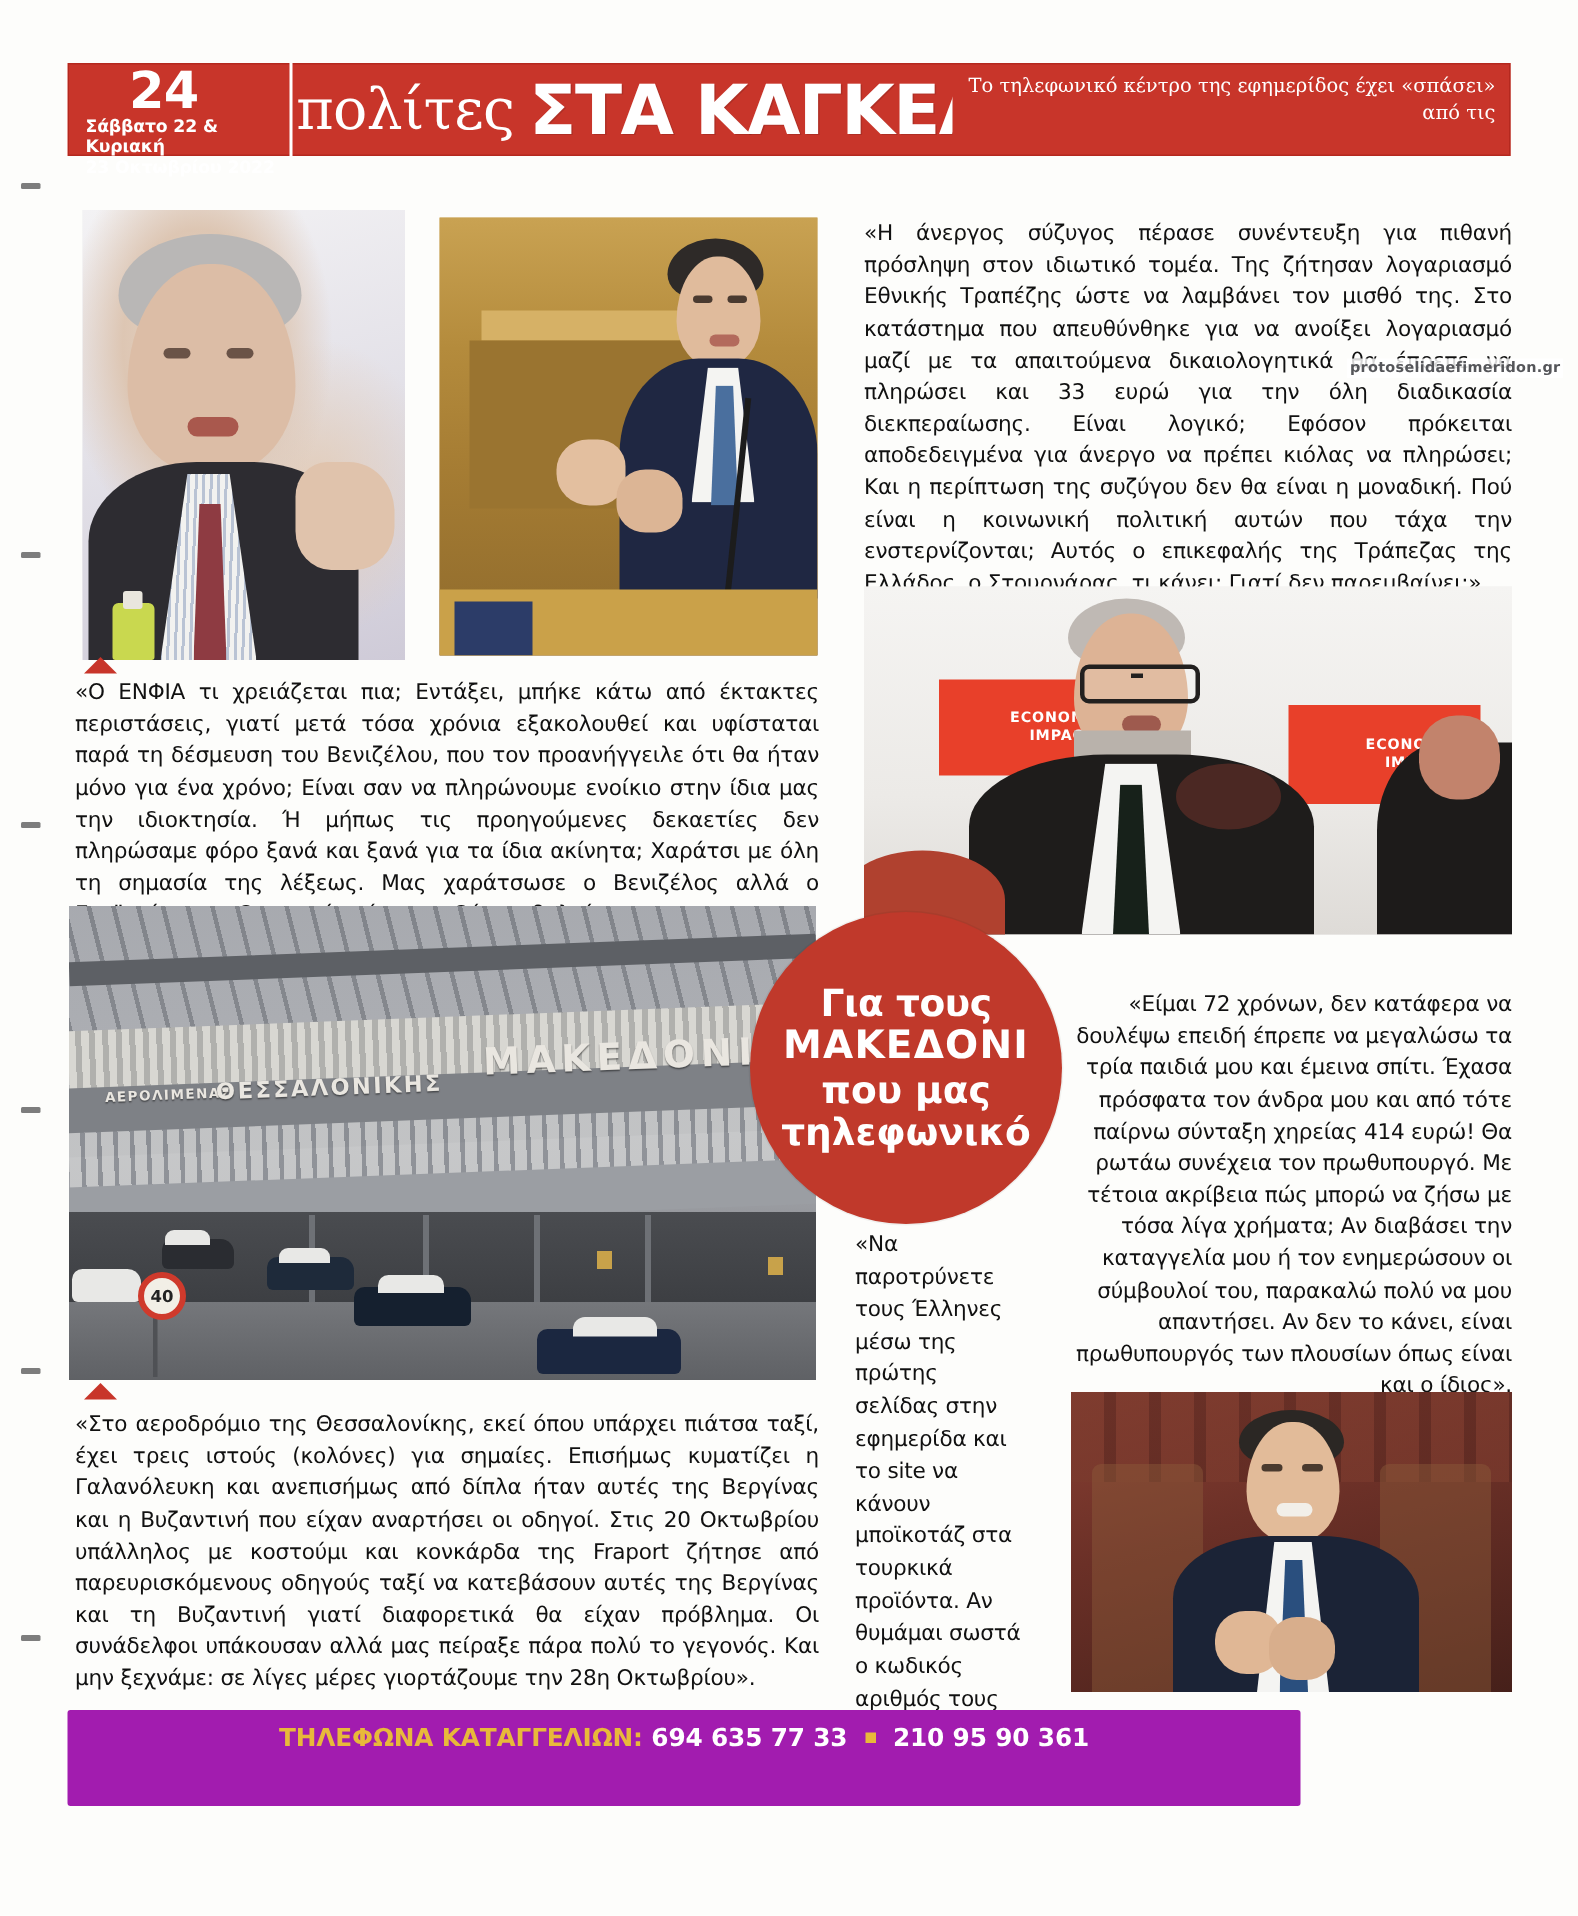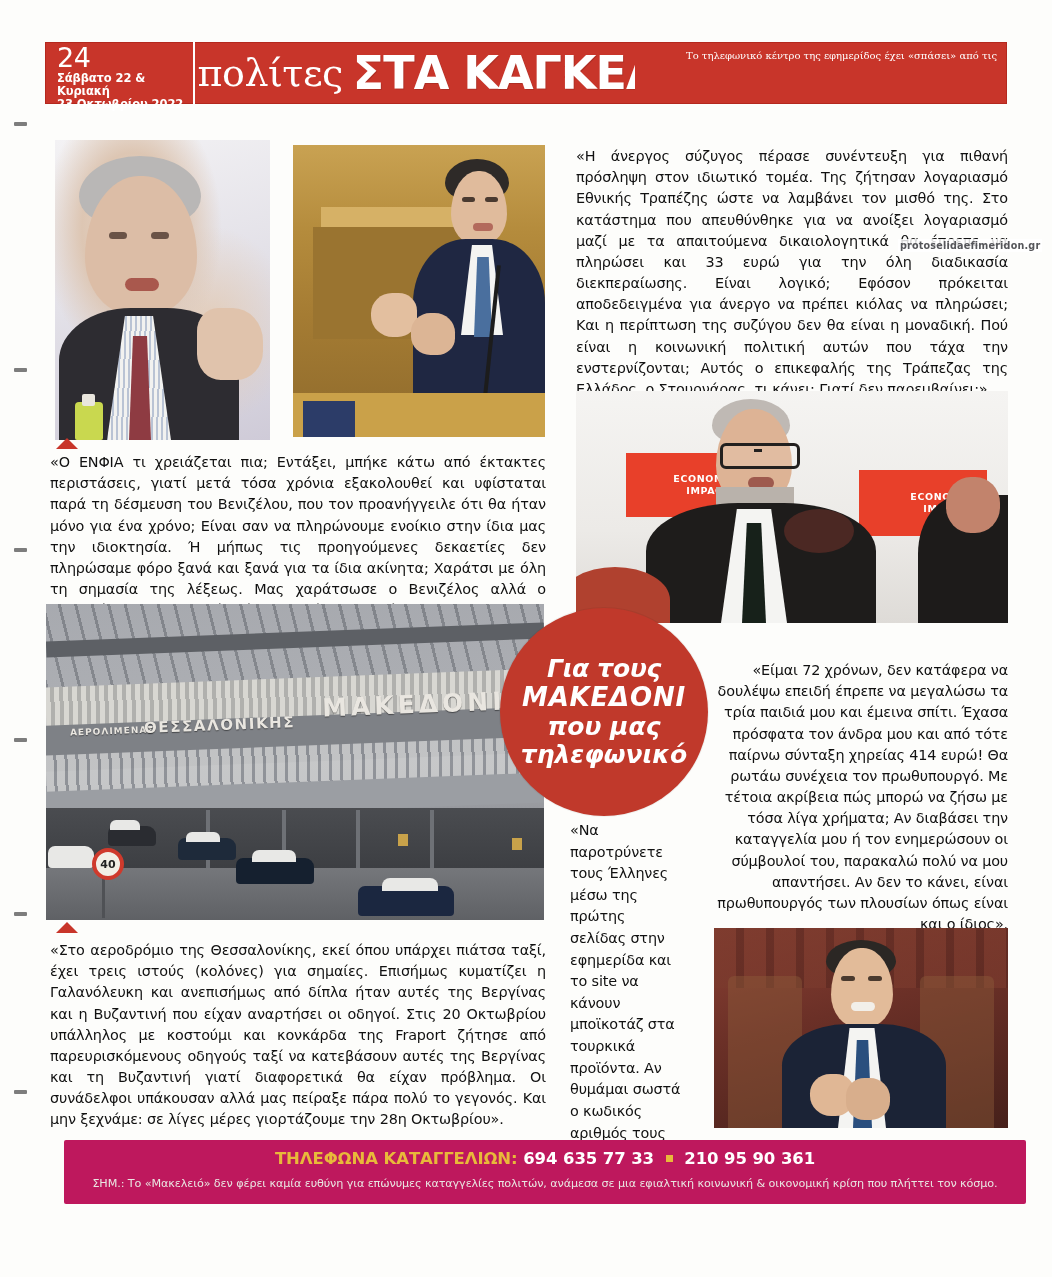--- a/index.html
+++ b/index.html
@@ -22,22 +22,23 @@
     display:flex;align-items:stretch;
     box-shadow:0 0 0 1px #b4281e inset;
   }
   .mh-dateblock{
     width:150px;flex:none;color:#fff;
     padding:3px 8px 0 12px;box-sizing:border-box;
     border-right:2px solid #fff;
     display:flex;flex-direction:column;justify-content:flex-start;
   }
   .mh-pagenum{
-    font-size:27px;font-weight:normal;line-height:0.95;
+    font-size:34px;font-weight:bold;line-height:0.95;
     letter-spacing:-0.5px;
+    margin-left:29px;
   }
   .mh-date{
     font-size:11.5px;font-weight:bold;line-height:1.12;margin-top:1px;
     letter-spacing:-0.1px;
   }
   .mh-title{
     flex:1 1 auto;display:flex;align-items:center;justify-content:center;
     gap:10px;padding-left:6px;overflow:hidden;
   }
   .mh-t1{
@@ -46,21 +47,21 @@
     letter-spacing:-0.5px;
   }
   .mh-t2{
     font-size:46px;font-weight:bold;color:#ffffff;line-height:1;
     white-space:nowrap;letter-spacing:-1px;
     text-shadow:1px 1px 0 rgba(0,0,0,.12);
   }
   .mh-kicker{
     width:372px;flex:none;color:#fff;
     font-family:"DejaVu Serif","Liberation Serif",serif;
-    font-size:10px;line-height:1.38;text-align:right;
+    font-size:13px;line-height:1.38;text-align:right;
     padding:7px 10px 0 6px;box-sizing:border-box;
   }
 
   
   .photo{position:absolute;overflow:hidden;background:#cfcfcf;}
   .bodytext{
     position:absolute;
     font-family:"DejaVu Sans","Liberation Sans",sans-serif;
     font-size:14.4px;line-height:1.47;color:#111;
     letter-spacing:-0.15px;
@@ -106,39 +107,38 @@
   }
 
   
   .redcircle{
     position:absolute;left:500px;top:608px;width:208px;height:208px;
     border-radius:50%;background:#c0392b;
     display:flex;flex-direction:column;align-items:center;justify-content:center;
     color:#fff;text-align:center;
     box-shadow:0 0 0 1px rgba(0,0,0,.05);
     z-index:6;
-    font-style:italic;
   }
   .rc-l1{font-size:25px;font-weight:bold;line-height:1.12;letter-spacing:-0.3px;}
   .rc-l2{font-size:26px;font-weight:bold;line-height:1.12;letter-spacing:0.8px;}
   .rc-l3{font-size:25px;font-weight:bold;line-height:1.12;}
   .rc-l4{font-size:25px;font-weight:bold;line-height:1.12;}
 
   
   .watermark{
     position:absolute;left:898px;top:239px;
     font-family:"DejaVu Sans","Liberation Sans",sans-serif;
     font-size:9.6px;font-weight:bold;color:#55565a;letter-spacing:0.2px;
     background:rgba(255,255,255,.82);padding:1px 2px;z-index:9;
   }
 
   
   .footer{
-    position:absolute;left:45px;top:1140px;width:962px;height:64px;
-    background:#be185d;border-radius:2px;margin-left:19px;
+    position:absolute;left:45px;top:1140px;width:822px;height:64px;
+    background:#a21caf;border-radius:2px;
   }
   .ft-phones{
     position:absolute;left:0;right:0;top:9px;text-align:center;
     color:#e8b93a;font-size:16.5px;font-weight:bold;letter-spacing:-0.1px;
   }
   .ft-phones .nums{color:#ffffff;}
   .ft-sq{display:inline-block;width:7px;height:7px;background:#e8b93a;margin:0 6px 2px 6px;}
   .ft-note{
     position:absolute;left:0;right:0;top:37px;text-align:center;
     color:#e9e6e2;font-size:11.2px;letter-spacing:-0.1px;
@@ -321,16 +321,15 @@
 
   <div class="bodytext" style="left:50px;top:940px;width:496px;text-align:justify;">«Στο αεροδρόμιο της Θεσσαλονίκης, εκεί όπου υπάρχει πιάτσα ταξί, έχει τρεις ιστούς (κολόνες) για σημαίες. Επισήμως κυματίζει η Γαλανόλευκη και ανεπισήμως από δίπλα ήταν αυτές της Βεργίνας και η Βυζαντινή που είχαν αναρτήσει οι οδηγοί. Στις 20 Οκτωβρίου υπάλληλος με κοστούμι και κονκάρδα της Fraport ζήτησε από παρευρισκόμενους οδηγούς ταξί να κατεβάσουν αυτές της Βεργίνας και τη Βυζαντινή γιατί διαφορετικά θα είχαν πρόβλημα. Οι συνάδελφοι υπάκουσαν αλλά μας πείραξε πάρα πολύ το γεγονός. Και μην ξεχνάμε: σε λίγες μέρες γιορτάζουμε την 28η Οκτωβρίου».</div>
 
   <div class="footer">
     <div class="ft-phones">
       <span>ΤΗΛΕΦΩΝΑ ΚΑΤΑΓΓΕΛΙΩΝ:</span>
       <span class="nums">694 635 77 33</span>
       <span class="ft-sq"></span>
       <span class="nums">210 95 90 361</span>
     </div>
-    <div class="ft-note">ΣΗΜ.: Το «Μακελειό» δεν φέρει καμία ευθύνη για επώνυμες καταγγελίες πολιτών, ανάμεσα σε μια εφιαλτική κοινωνική &amp; οικονομική κρίση που πλήττει τον κόσμο.</div>
   </div>
 
 </div>
 
 </body></html>

